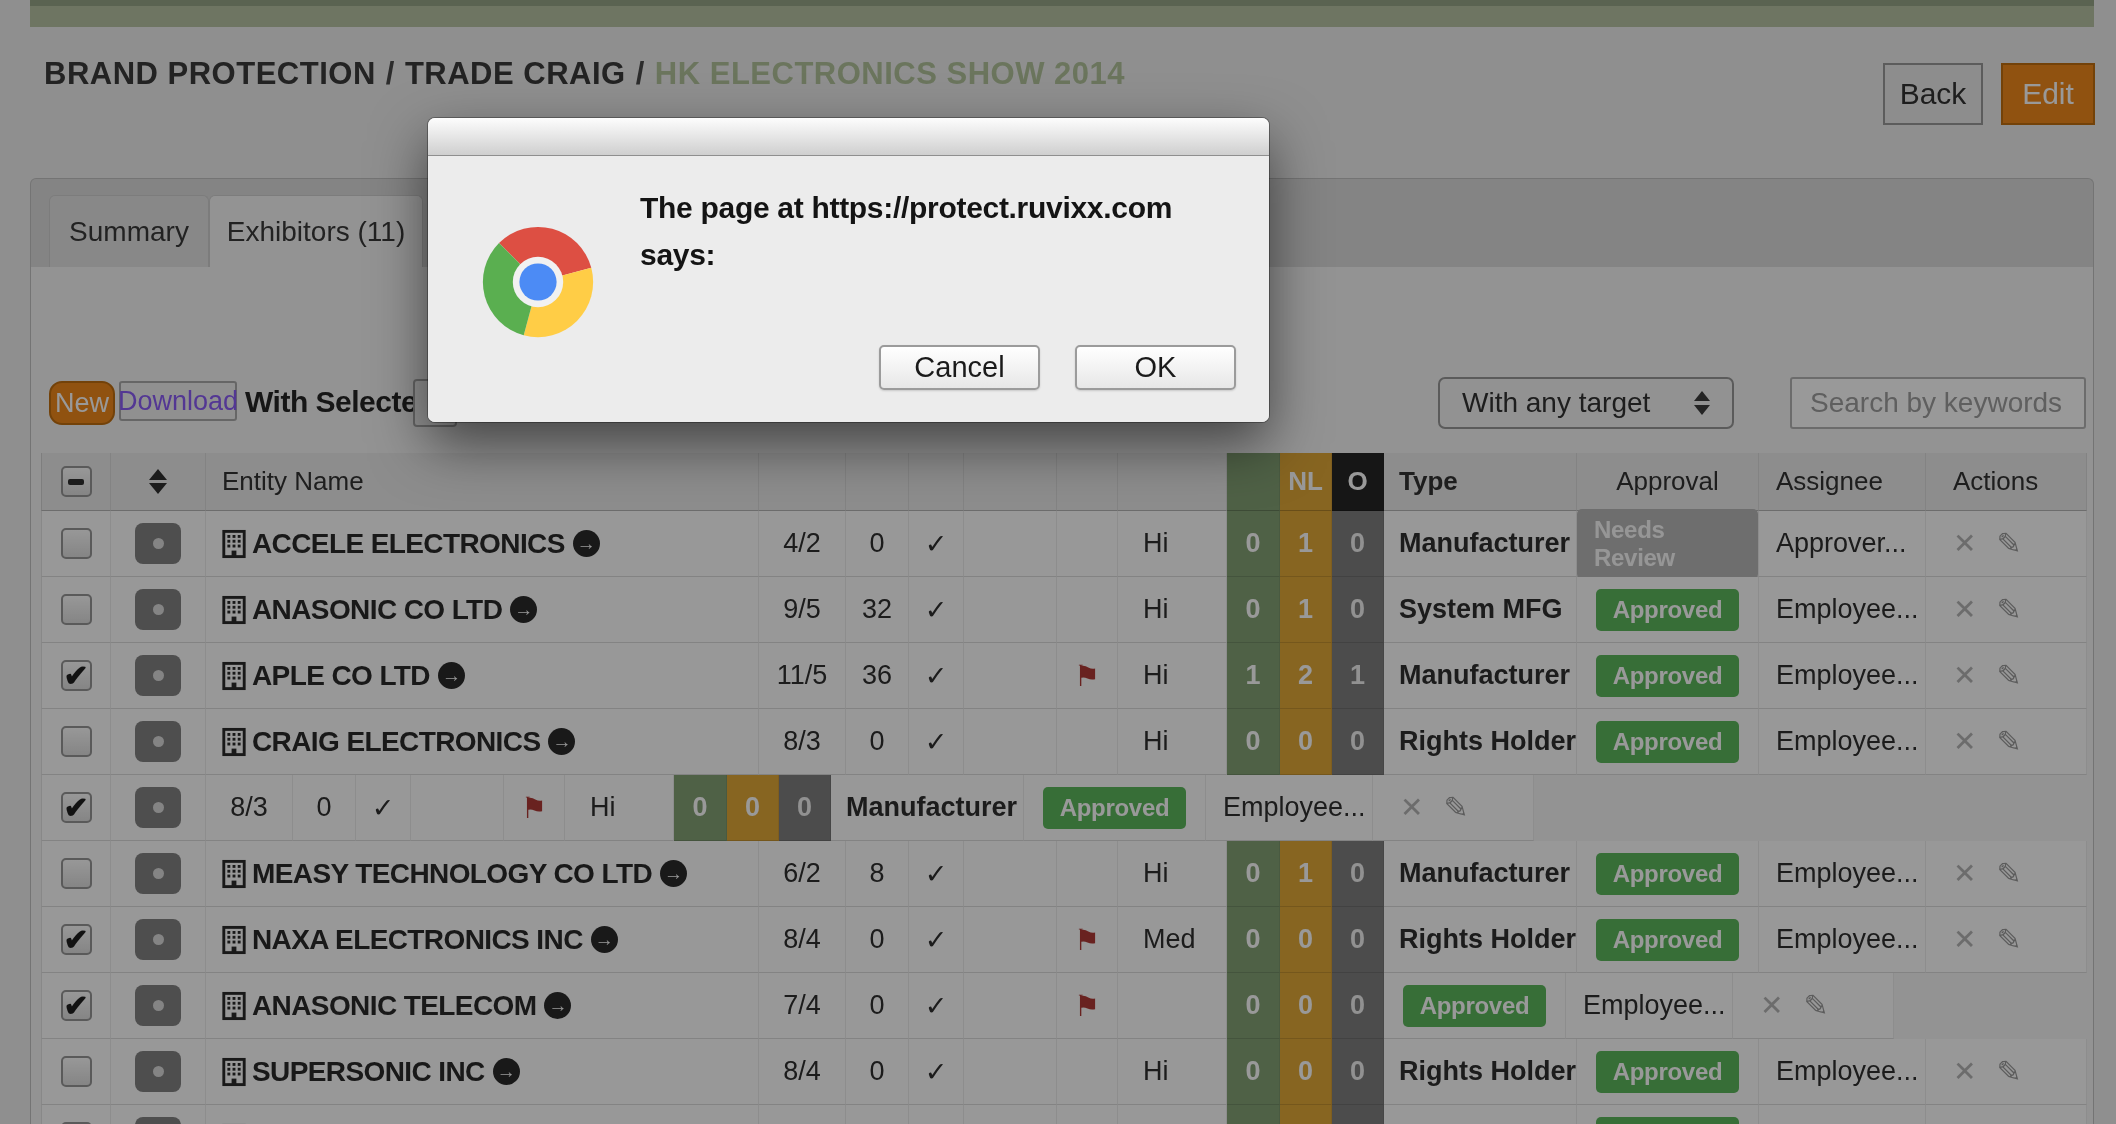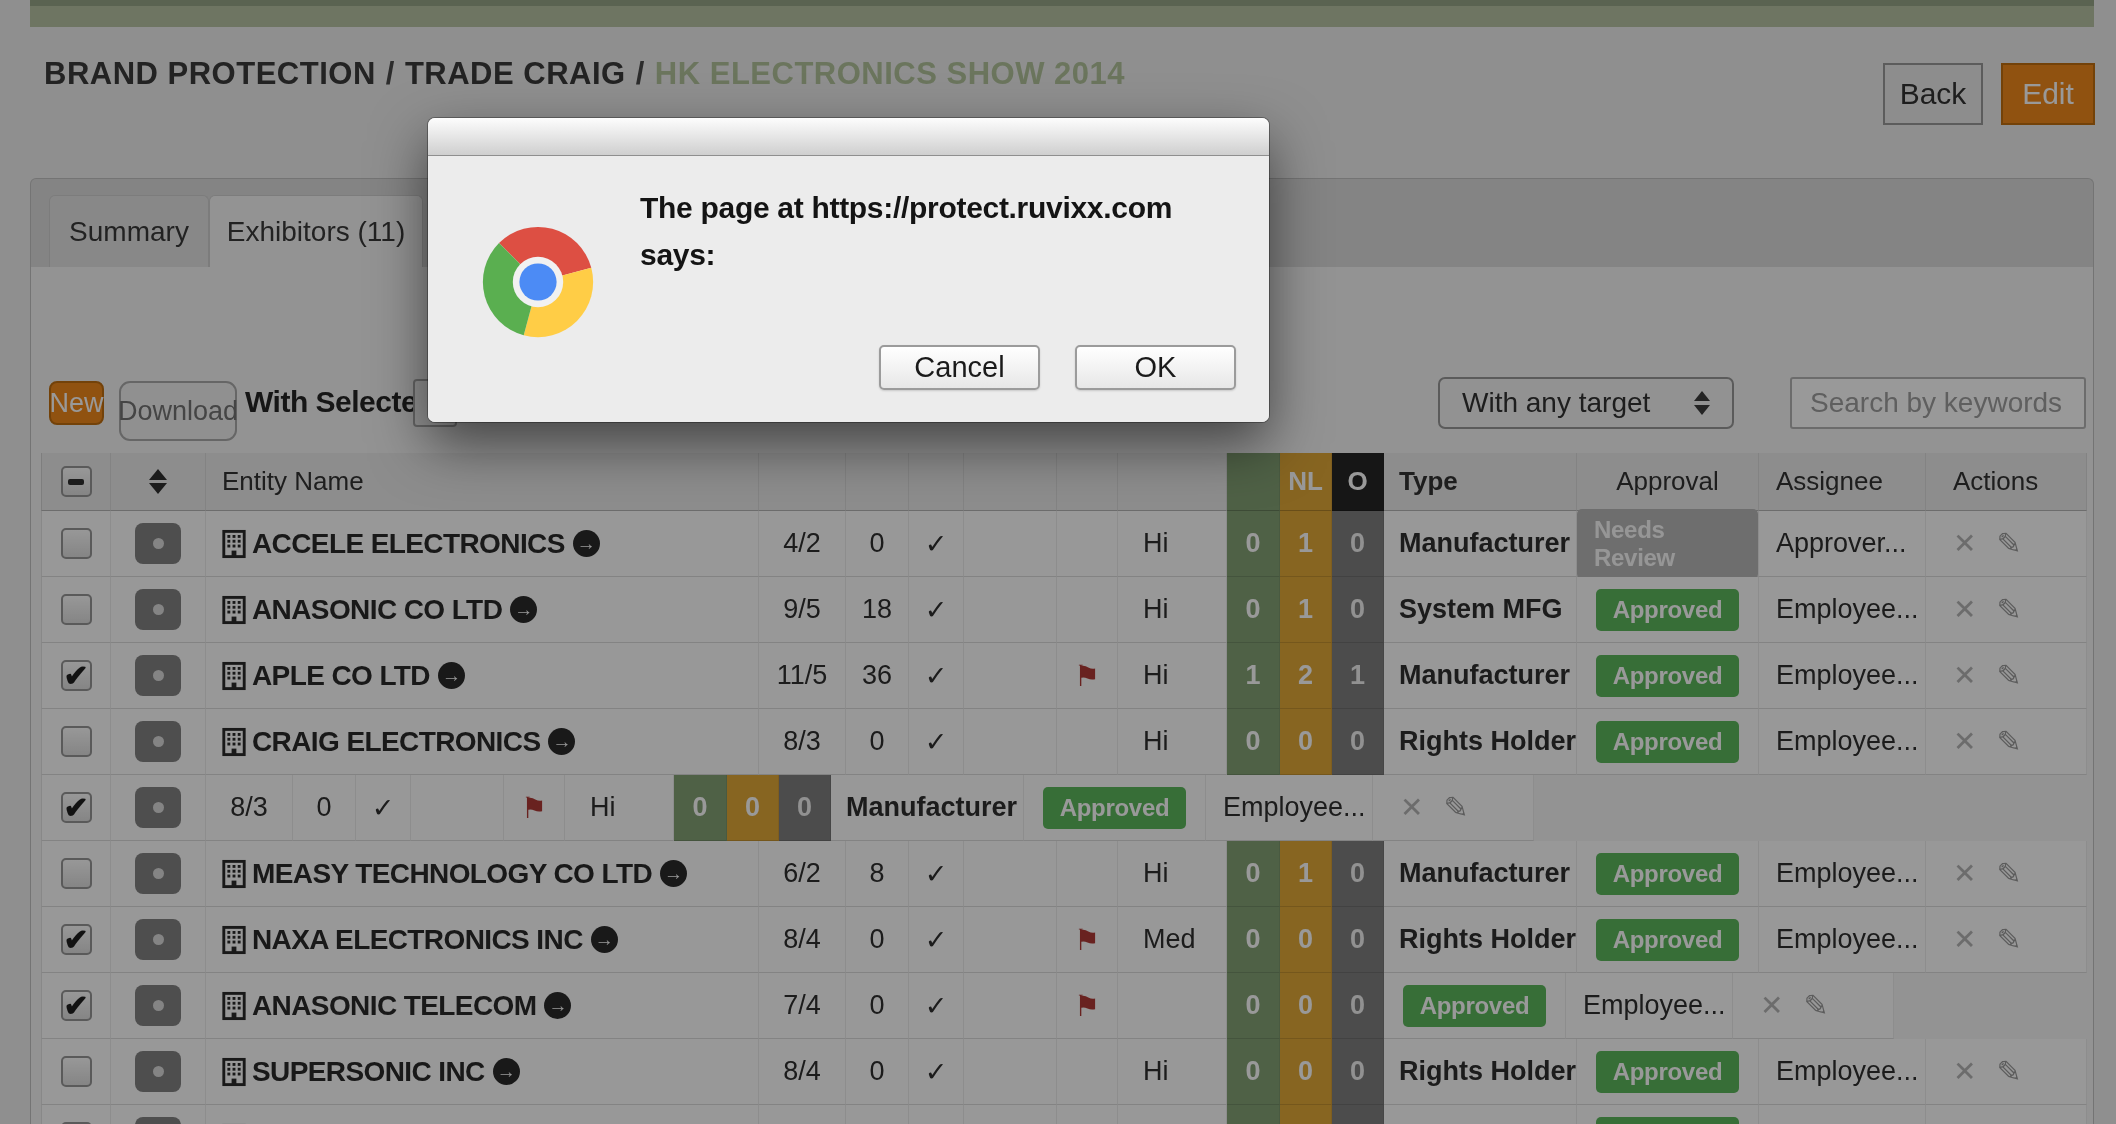--- a/index.html
+++ b/index.html
@@ -24,25 +24,25 @@
   
   .panel{position:absolute;left:30px;top:178px;width:2064px;height:946px;
     background:#dcdcdc;border:1px solid #c2c2c2;border-bottom:none;border-radius:6px 6px 0 0;box-sizing:border-box;}
   .panel-content{position:absolute;left:0;top:88px;right:0;bottom:0;background:#f6f6f6;}
   .tab{position:absolute;top:16px;height:72px;border-radius:6px 6px 0 0;
     display:flex;align-items:center;justify-content:center;font-size:28px;color:#3a3a3a;box-sizing:border-box;}
   .tab-summary{left:18px;width:160px;background:#e3e3e3;border:1px solid #cfcfcf;border-bottom:none;}
   .tab-exhibitors{left:178px;width:214px;background:#f6f6f6;border:1px solid #cfcfcf;border-bottom:none;}
   
   .toolbar{position:absolute;left:0;top:88px;right:0;height:90px;}
-  .btn-new{position:absolute;left:18px;top:26px;width:55px;height:44px;background:#f0891c;
-    border:2px solid #c06e10;border-radius:8px;color:#fff;font-size:27px;
+  .btn-new{position:absolute;left:18px;top:26px;width:66px;height:44px;background:#f0891c;
+    border:2px solid #c06e10;border-radius:13px;color:#fff;font-size:27px;
     display:flex;align-items:center;justify-content:center;box-sizing:border-box;}
-  .btn-download{position:absolute;left:88px;top:26px;width:118px;height:60px;background:#f1f1f1;
-    border:2px solid #ababab;border-radius:11px;color:#737373;font-size:27px;
+  .btn-download{position:absolute;left:88px;top:26px;width:118px;height:40px;background:#f1f1f1;
+    border:2px solid #ababab;border-radius:3px;color:#8b5cf6;font-size:27px;
     display:flex;align-items:center;justify-content:center;box-sizing:border-box;}
   .lbl-withsel{position:absolute;left:214px;top:30px;font-size:30px;color:#262626;font-weight:bold;letter-spacing:-.5px;}
   .flag-frag{position:absolute;left:382px;top:24px;width:44px;height:48px;background:#f6f6f6;
     border:2px solid #ababab;border-radius:4px;box-sizing:border-box;overflow:hidden;
     color:#b03a36;font-size:28px;display:flex;align-items:center;padding-left:9px;}
   .select-target{position:absolute;left:1407px;top:22px;width:296px;height:52px;border:2px solid #989898;
     border-radius:7px;background:#f3f3f3;box-sizing:border-box;display:flex;align-items:center;
     font-size:28px;color:#333;padding-left:22px;}
   .sel-arrows{position:absolute;right:22px;top:12px;display:flex;flex-direction:column;gap:4px;}
   .tri-up{width:0;height:0;border-left:8px solid transparent;border-right:8px solid transparent;border-bottom:10px solid #3c3c3c;}
@@ -259,21 +259,21 @@
                 <rect x="4.5" y="12.5" width="2.4" height="2.4"></rect>
                 <rect x="8.8" y="12.5" width="2.4" height="2.4"></rect>
                 <rect x="13.1" y="12.5" width="2.4" height="2.4"></rect>
                 <rect x="8" y="17.5" width="4" height="5"></rect>
               </g>
             </svg>
             <span class="ename">ANASONIC CO LTD</span>
             <span class="goarr">→</span>
           </div>
         <div class="td c3">9/5</div>
-        <div class="td c4">18</div>
+        <div class="td c4">32</div>
         <div class="td c5">✓</div>
         <div class="td c6"></div>
         <div class="td c7 flagcell"></div>
         <div class="td c8">Hi</div>
         <div class="td c9 col-green">0</div>
         <div class="td c10 col-nl">1</div>
         <div class="td c11 col-o">0</div>
         <div class="td c12">System MFG</div>
         <div class="td c13">
             <span class="badge badge-green">Approved</span>

